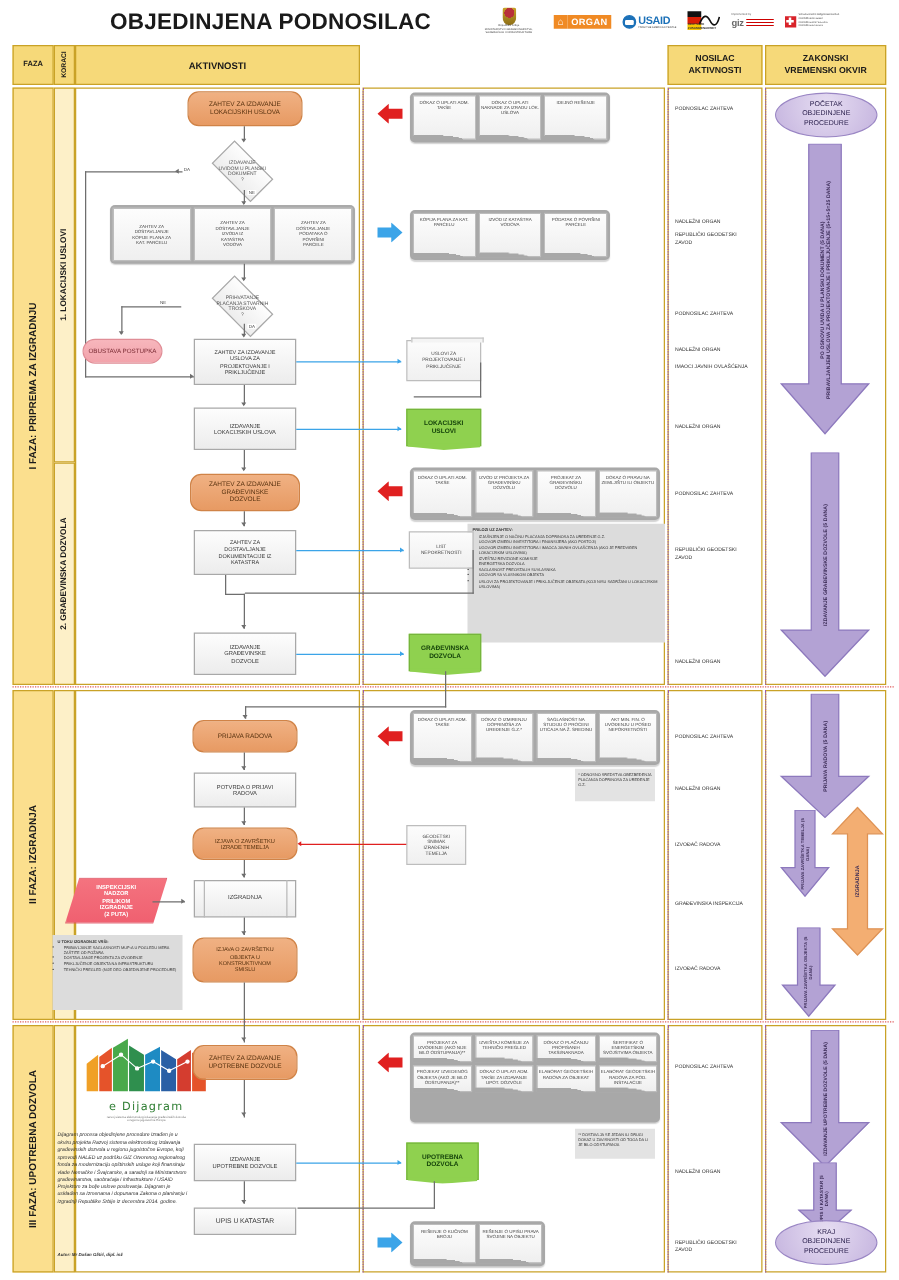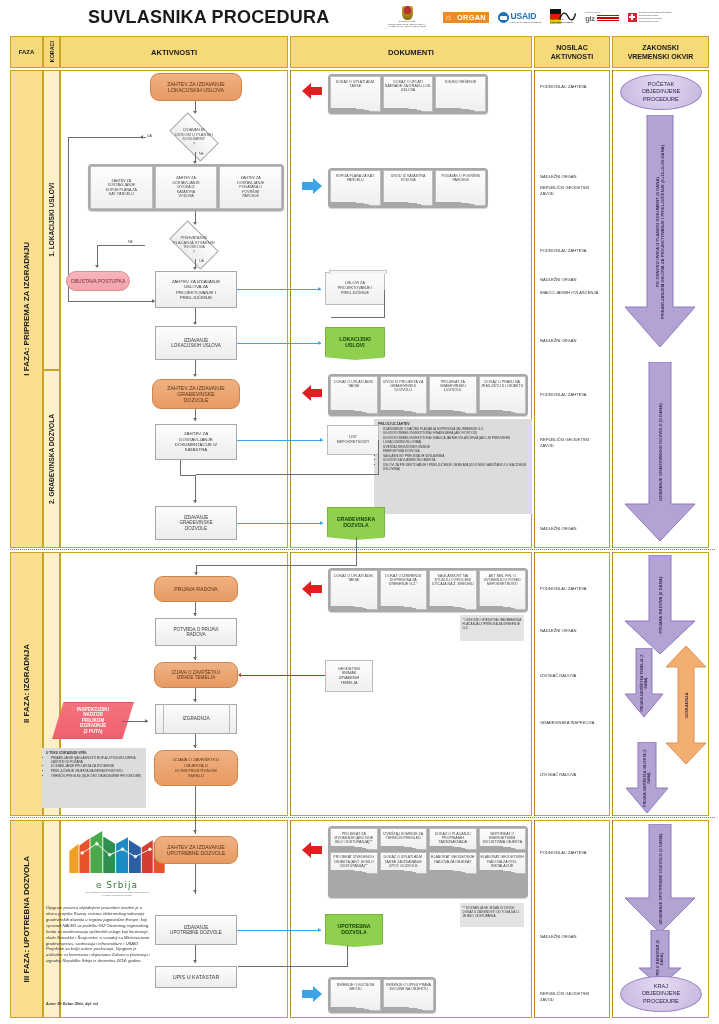--- a/index.html
+++ b/index.html
@@ -150,21 +150,21 @@
                 font-family:"DejaVu Sans", sans-serif; }
   .edoz-sub { font-size:2.4px; color:#777; text-align:center; line-height:1.4; margin-top:1px;}
   .edoz-desc { position:absolute; font-size:4.1px; font-style:italic; color:#333; line-height:1.45; }
   .edoz-auth { position:absolute; font-size:3.5px; font-style:italic; font-weight:bold; color:#333;}
 </style>
 </head>
 <body>
 
 <div id="page">
 
-  <div class="title">SUVLASNIKA PROCEDURA</div>
+  <div class="title">OBJEDINJENA PODNOSILAC</div>
 
   <div class="logos">
     <div class="logo">
       <div class="crest"></div>
       <div class="logo-cap" style="white-space:pre-line;width:54px">Republika Srbija
 MINISTARSTVO GRAĐEVINARSTVA,
 SAOBRAĆAJA I INFRASTRUKTURE</div>
     </div>
     <div class="naled">
       <div class="sq">⌂</div>
@@ -199,21 +199,20 @@
 Confederazione Svizzera
 Confederaziun svizra</div>
     </div>
   </div>
 
   <div class="hdr" style="left:10px;top:36px;width:33px;height:32px;font-size:6px">FAZA</div>
   <div class="hdr" style="left:43px;top:36px;width:17px;height:32px">
     <span class="vert" style="font-size:5.4px">KORACI</span>
   </div>
   <div class="hdr" style="left:60px;top:36px;width:228px;height:32px;font-size:7.6px">AKTIVNOSTI</div>
-  <div class="hdr" style="left:290px;top:36px;width:242px;height:32px;font-size:7.6px">DOKUMENTI</div>
   <div class="hdr" style="left:534px;top:36px;width:76px;height:32px;flex-direction:column;font-size:7px;line-height:1.3">
     <span>NOSILAC</span>
     <span>AKTIVNOSTI</span>
   </div>
   <div class="hdr" style="left:612px;top:36px;width:97px;height:32px;flex-direction:column;font-size:7px;line-height:1.3">
     <span>ZAKONSKI</span>
     <span>VREMENSKI OKVIR</span>
   </div>
 
   <div class="colbody" style="left:60px;top:70px;width:228px;height:478px"></div>
@@ -605,21 +604,21 @@
           <circle cx="66" cy="22" r="1.4"></circle>
         <circle cx="80" cy="30" r="1.4"></circle>
           <circle cx="96" cy="22" r="1.4"></circle>
         <line x1="22" y1="26" x2="38" y2="16"></line>
           <line x1="38" y1="16" x2="52" y2="28"></line>
         <line x1="52" y1="28" x2="66" y2="22"></line>
           <line x1="66" y1="22" x2="80" y2="30"></line>
         <line x1="80" y1="30" x2="96" y2="22"></line>
       </g>
     </svg>
-    <div class="edoz-title">e Srbija</div>
+    <div class="edoz-title">e Dijagram</div>
     <div class="edoz-sub" style="white-space:pre-line">razvoj sistema elektronskog izdavanja građevinskih dozvola
 u regionu jugoistočne Evrope</div>
   </div>
 
   <div class="edoz-desc" style="left:46px;top:905px;width:104px">Dijagram procesa objedinjene procedure izrađen je u okviru projekta Razvoj sistema elektronskog izdavanja građevinskih dozvola u regionu jugoistočne Evrope, koji sprovodi NALED uz podršku GIZ Otvorenog regionalnog fonda za modernizaciju opštinskih usluge koji finansiraju vlade Nemačke i Švajcarske, a saradnji sa Ministarstvom građevinarstva, saobraćaja i infrastrukture / USAID Projektom za bolje uslove poslovanja. Dijagram je usklađen sa Izmenama i dopunama Zakona o planiranju i izgradnji Republike Srbije iz decembra 2014. godine.</div>
   <div class="edoz-auth" style="left:46px;top:1002px;width:110px">Autor: Mr Dušan Glitić, dipl. inž</div>
 
   <div class="node start" style="left:154px;top:836px;width:84px;height:28px;white-space:pre-line">ZAHTEV ZA IZDAVANJE
 UPOTREBNE DOZVOLE</div>
   <div class="ln" style="left:195px;top:864px;width:1.2px;height:30px"></div>

